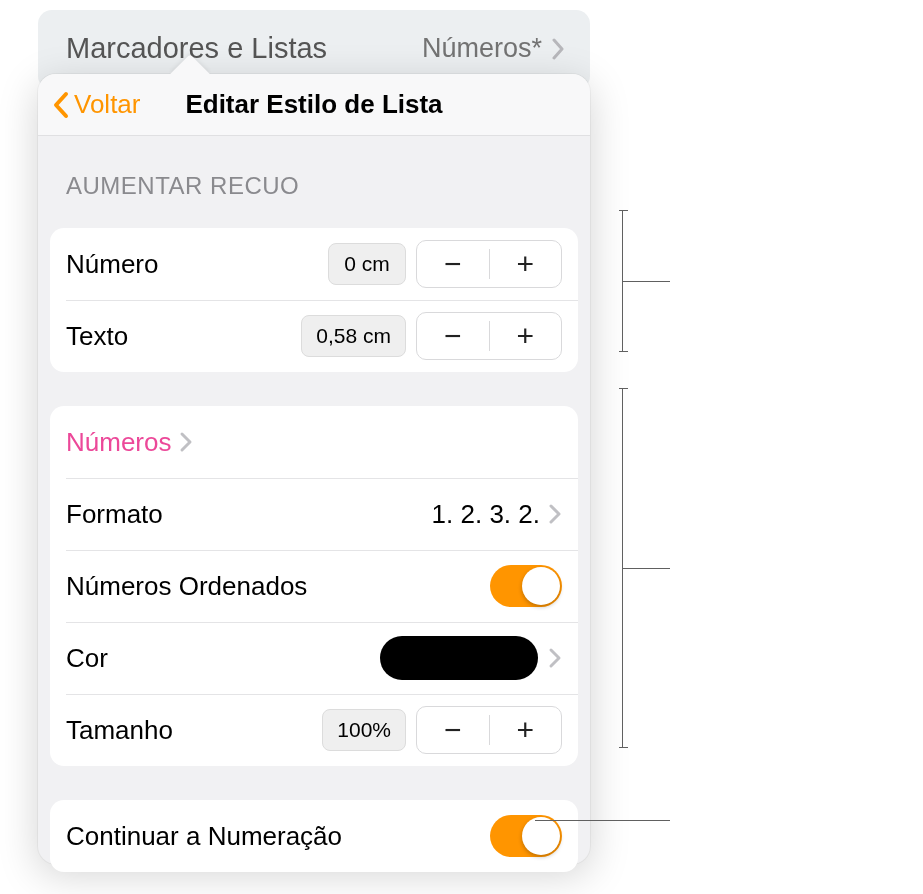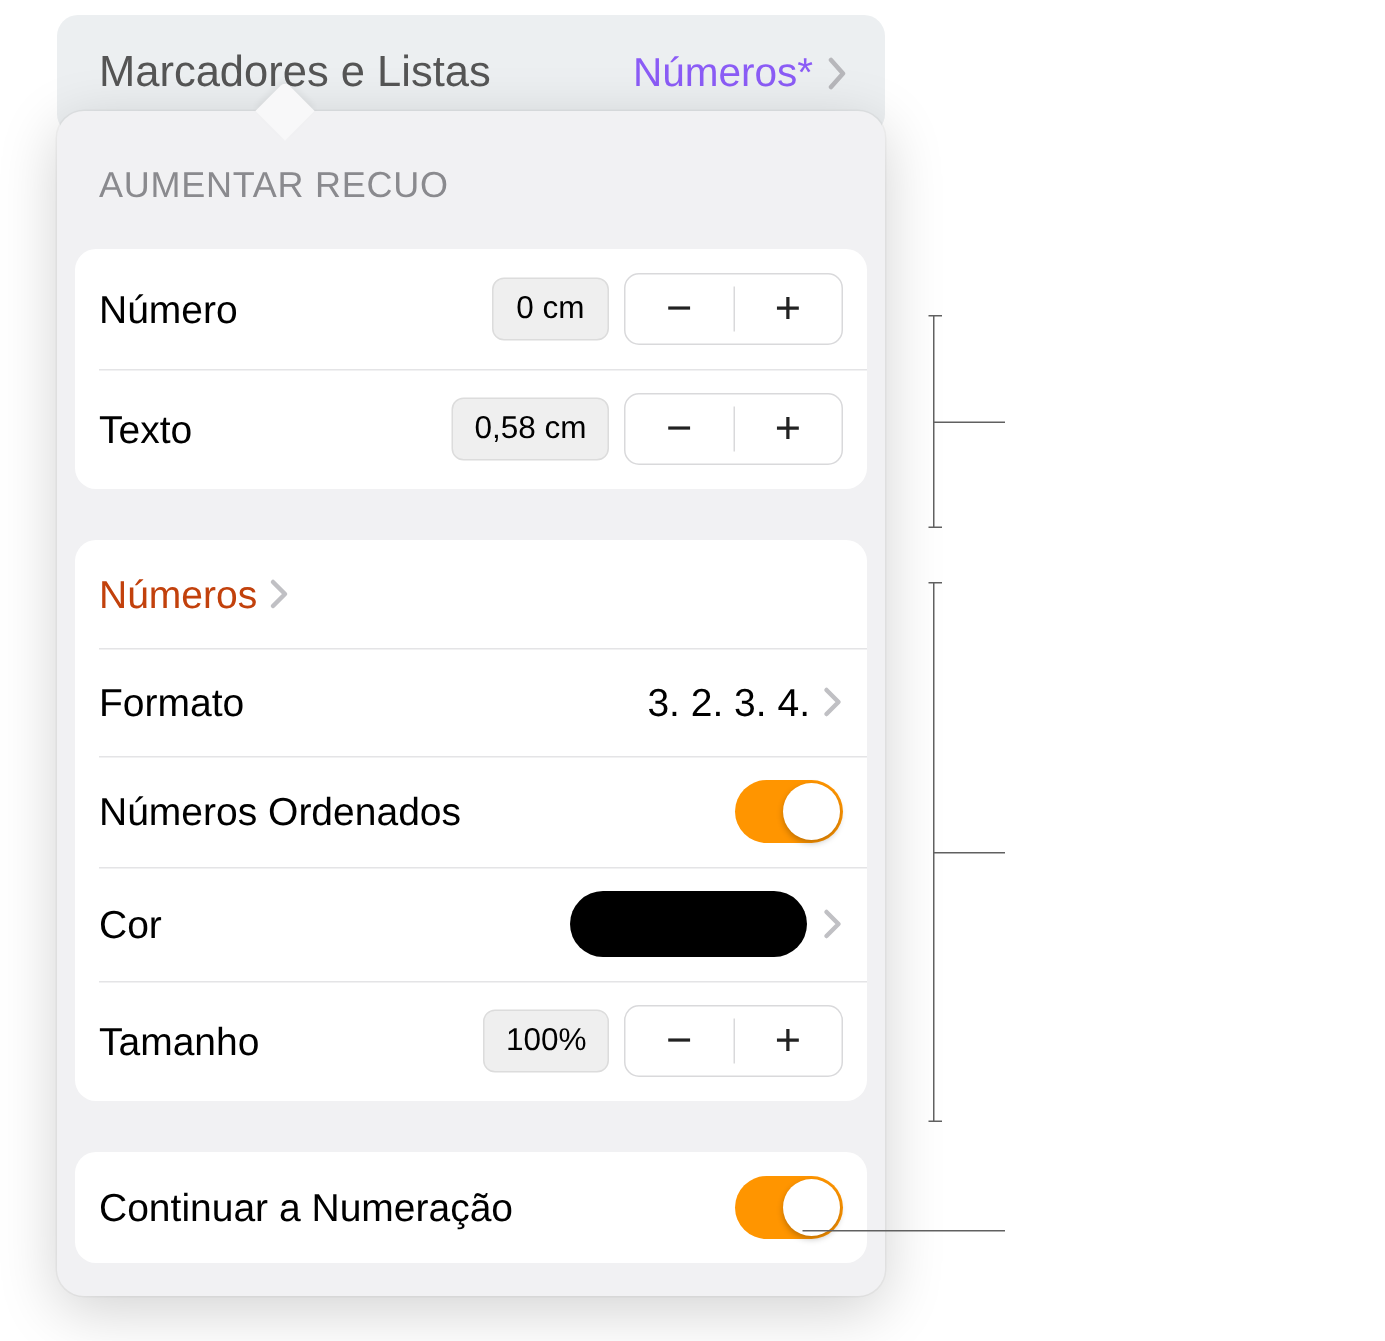--- a/index.html
+++ b/index.html
@@ -40,21 +40,21 @@
     filter: blur(0.5px);
   }
   .back-value-wrap {
     display: flex;
     align-items: center;
     gap: 10px;
     filter: blur(0.5px);
   }
   .back-value {
     font-size: 27px;
-    color: #8b5cf6;
+    color: #737373;
   }
   .back-chevron svg { display:block; }
   
   .popover {
     position: absolute;
     top: 74px;
     left: 22px;
     width: 552px;
     height: 790px;
     background: #f1f1f3;
@@ -112,40 +112,40 @@
     margin: 0 12px;
     background: #ffffff;
     border-radius: 14px;
     overflow: hidden;
   }
   .group + .group { margin-top: 34px; }
   .row {
     display: flex;
     align-items: center;
     min-height: 72px;
-    padding: 16px 16px;
+    padding: 0 16px;
     position: relative;
   }
   .row + .row::before {
     content: "";
     position: absolute;
     top: 0;
     left: 16px;
     right: 0;
     height: 1px;
     background: #e4e4e6;
   }
   .row-label {
     flex: 1;
     font-size: 26px;
     color: #000;
   }
   .row-value {
     font-size: 26px;
-    color: #c2410c;
+    color: #ec4899;
     margin-right: 8px;
   }
   .chevron {
     width: 14px;
     height: 22px;
     flex: 0 0 auto;
   }
   .chevron svg { display:block; }
   .value-chip {
     background: #efefef;
@@ -245,20 +245,31 @@
           <svg width="12" height="22" viewBox="0 0 12 22">
               <polyline points="2,2 10,11 2,20" fill="none" stroke="#b7b7bb" stroke-width="3" stroke-linecap="round" stroke-linejoin="round"></polyline>
             </svg>
         </span>
       </span>
     </div>
   </div>
 
   <div class="popover">
 
+    <div class="pop-header">
+      <div class="pop-back">
+        <span>
+          <svg width="18" height="28" viewBox="0 0 18 28">
+              <polyline points="14,3 4,14 14,25" fill="none" stroke="#ff9500" stroke-width="4" stroke-linecap="round" stroke-linejoin="round"></polyline>
+            </svg>
+        </span>
+        <span>Voltar</span>
+      </div>
+      <div class="pop-title">Editar Estilo de Lista</div>
+    </div>
 
     <div class="section-header">Aumentar Recuo</div>
 
     <div class="group">
       <div class="row">
         <span class="row-label">Número</span>
         <span class="value-chip">0 cm</span>
         <div class="stepper">
           <div class="stepper-btn">
               <span>−</span>
@@ -288,21 +299,21 @@
       <div class="row">
         <span class="row-value">Números</span>
         <span class="chevron">
           <svg width="14" height="22" viewBox="0 0 14 22">
               <polyline points="3,3 11,11 3,19" fill="none" stroke="#c0c0c4" stroke-width="3" stroke-linecap="round" stroke-linejoin="round"></polyline>
             </svg>
         </span>
       </div>
       <div class="row">
         <span class="row-label">Formato</span>
-        <span class="row-value" style="color:#000">3. 2. 3. 4.</span>
+        <span class="row-value" style="color:#000">1. 2. 3. 2.</span>
         <span class="chevron">
           <svg width="14" height="22" viewBox="0 0 14 22">
               <polyline points="3,3 11,11 3,19" fill="none" stroke="#c0c0c4" stroke-width="3" stroke-linecap="round" stroke-linejoin="round"></polyline>
             </svg>
         </span>
       </div>
       <div class="row">
         <span class="row-label">Números Ordenados</span>
         <div class="toggle">
             <div class="knob"></div>

